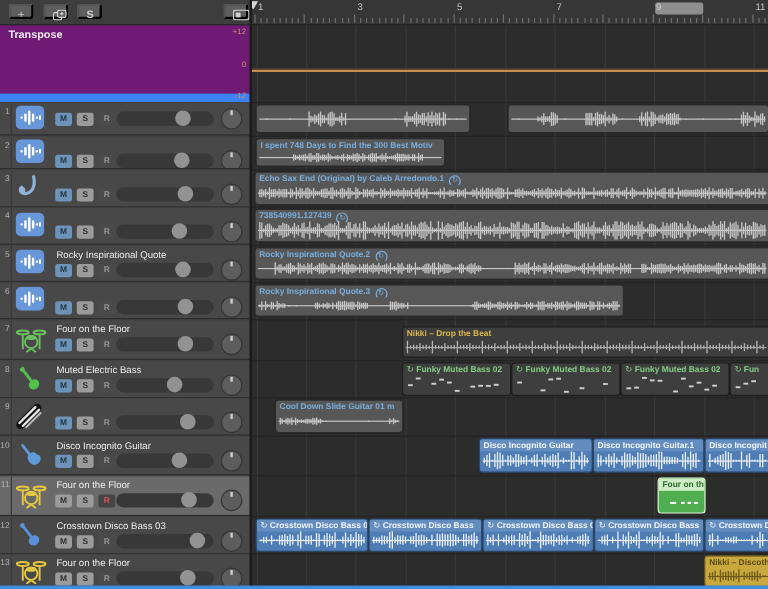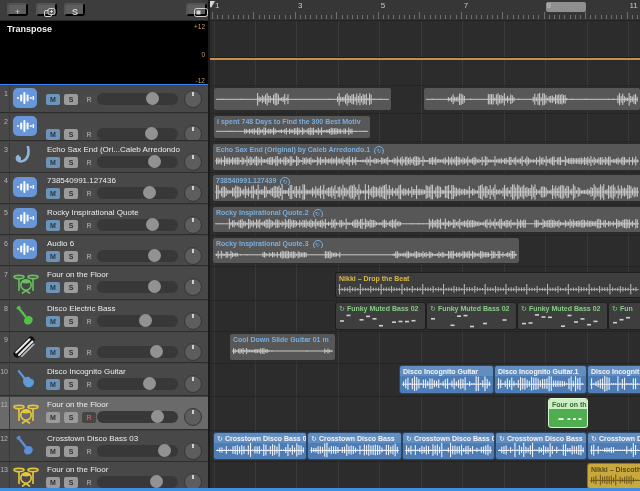--- a/index.html
+++ b/index.html
@@ -9,22 +9,22 @@
 
   
   #toolbar{position:absolute;left:0;top:0;width:210px;height:20px;background:#3d3d3d;
     border-bottom:1px solid #282828;z-index:6}
   .tbtn{position:absolute;top:3px;height:13px;background:#5e5e5e;border-radius:3px;
     color:#d2d2d2;font-size:9px;line-height:13px;text-align:center;box-sizing:border-box}
   .tbtn svg{display:block;margin:2px auto 0}
 
   
   #left-panel{position:absolute;left:0;top:20px;width:208px;height:471px;background:#434343}
-  #transpose-panel{position:absolute;left:0;top:0;width:208px;height:65px;background:#000000;
-    border-bottom:1px solid #3b82f6;box-sizing:border-box}
+  #transpose-panel{position:absolute;left:0;top:0;width:208px;height:65px;background:#701a75;
+    border-bottom:7px solid #3b82f6;box-sizing:border-box}
   #transpose-title{position:absolute;left:7px;top:4px;font-size:9px;font-weight:bold;color:#f0f0f0}
   .tr-scale{position:absolute;right:3px;font-size:6.5px;color:#c79a66}
 
   .track{position:absolute;left:0;width:208px;background:#484848;border-bottom:1px solid #2d2d2d;
     box-sizing:border-box;overflow:hidden}
   .track.selected{background:#6a6a6a}
   .tnum{position:absolute;left:0;top:0;bottom:0;width:10px;border-right:1px solid #3a3a3a;
     font-size:7px;color:#b5b5b5;text-align:right;padding:4px 1px 0 0;box-sizing:border-box;overflow:hidden}
   .ticon{position:absolute;left:13px;top:50%;transform:translateY(-50%);width:26px;height:22px}
   .tname{position:absolute;left:47px;top:3px;font-size:8px;color:#ececec;white-space:nowrap;
@@ -157,41 +157,39 @@
             <div class="fthumb" style="left:48px"></div>
           </div>
           <div class="knob" style="top:11px"></div>
         </div>
         <div class="track" style="top: 121.5px; height: 31px;">
           <div class="tnum">3</div>
           <div class="ticon"><svg width="22" height="22" viewBox="0 0 22 22">
               <path d="M15 1 c1 5 1 9 -2 12 c-2.5 2.5 -6 3 -8 1.5 c-1.5 -1.2 -1.5 -3.5 0 -4.5" fill="none" stroke="#8fb3d9" stroke-width="2.6" stroke-linecap="round"></path>
               <circle cx="5.5" cy="12.5" r="2.6" fill="#8fb3d9"></circle>
             </svg></div>
-          <div class="tname">Echo Sax End (Ori...Caleb Arredondo</div>
           <div class="msr" style="top:15px"><span class="mb m-on">M</span><span class="mb s-b">S</span><span class="mb r-b">R</span></div>
           <div class="fader" style="top:14px">
             <div class="fthumb" style="left:51px"></div>
           </div>
           <div class="knob" style="top:11px"></div>
         </div>
         <div class="track" style="top: 153px; height: 31px;">
           <div class="tnum">4</div>
           <div class="ticon"><svg width="24" height="20" viewBox="0 0 24 20">
               <rect width="24" height="20" rx="5" fill="#6897d9"></rect>
     <g fill="#fff">
                 <rect x="4" y="9" width="2" height="2" rx="1"></rect>
                 <rect x="7.2" y="6.5" width="2" height="7" rx="1"></rect>
     <rect x="10.4" y="4" width="2" height="12" rx="1"></rect>
                 <rect x="13.6" y="6.5" width="2" height="7" rx="1"></rect>
     <rect x="16.8" y="9" width="2" height="2" rx="1"></rect>
                 <rect x="19.5" y="8" width="1.6" height="4" rx="0.8"></rect>
               </g>
             </svg></div>
-          <div class="tname">738540991.127436</div>
           <div class="msr" style="top:15px"><span class="mb m-on">M</span><span class="mb s-b">S</span><span class="mb r-b">R</span></div>
           <div class="fader" style="top:14px">
             <div class="fthumb" style="left:46px"></div>
           </div>
           <div class="knob" style="top:11px"></div>
         </div>
         <div class="track" style="top: 184.5px; height: 30.5px;">
           <div class="tnum">5</div>
           <div class="ticon"><svg width="24" height="20" viewBox="0 0 24 20">
               <rect width="24" height="20" rx="5" fill="#6897d9"></rect>
@@ -217,21 +215,20 @@
               <rect width="24" height="20" rx="5" fill="#6897d9"></rect>
     <g fill="#fff">
                 <rect x="4" y="9" width="2" height="2" rx="1"></rect>
                 <rect x="7.2" y="6.5" width="2" height="7" rx="1"></rect>
     <rect x="10.4" y="4" width="2" height="12" rx="1"></rect>
                 <rect x="13.6" y="6.5" width="2" height="7" rx="1"></rect>
     <rect x="16.8" y="9" width="2" height="2" rx="1"></rect>
                 <rect x="19.5" y="8" width="1.6" height="4" rx="0.8"></rect>
               </g>
             </svg></div>
-          <div class="tname">Audio 6</div>
           <div class="msr" style="top:15px"><span class="mb m-on">M</span><span class="mb s-b">S</span><span class="mb r-b">R</span></div>
           <div class="fader" style="top:14px">
             <div class="fthumb" style="left:51px"></div>
           </div>
           <div class="knob" style="top:11px"></div>
         </div>
         <div class="track" style="top: 246.5px; height: 33.5px;">
           <div class="tnum">7</div>
           <div class="ticon"><svg width="26" height="22" viewBox="0 0 26 22">
               <g stroke="#6abf5e" fill="none" stroke-width="1.6">
@@ -251,21 +248,21 @@
         </div>
         <div class="track" style="top: 280.5px; height: 31px;">
           <div class="tnum">8</div>
           <div class="ticon"><svg width="24" height="22" viewBox="0 0 24 22">
               <g transform="rotate(-38 12 11)">
     <rect x="10.8" y="1" width="2.4" height="12" rx="1" fill="#53c04a"></rect>
     <ellipse cx="12" cy="16.5" rx="4.6" ry="4" fill="#53c04a"></ellipse>
     <rect x="10" y="-1" width="4" height="3" rx="1" fill="#53c04a"></rect>
               </g>
             </svg></div>
-          <div class="tname">Disco Electric Bass</div>
+          <div class="tname">Muted Electric Bass</div>
           <div class="msr" style="top:15px"><span class="mb m-on">M</span><span class="mb s-b">S</span><span class="mb r-b">R</span></div>
           <div class="fader" style="top:14px">
             <div class="fthumb" style="left:42px"></div>
           </div>
           <div class="knob" style="top:11px"></div>
         </div>
         <div class="track" style="top: 312px; height: 31px;">
           <div class="tnum">9</div>
           <div class="ticon"><svg width="24" height="22" viewBox="0 0 24 22">
               <g stroke-linecap="round">

